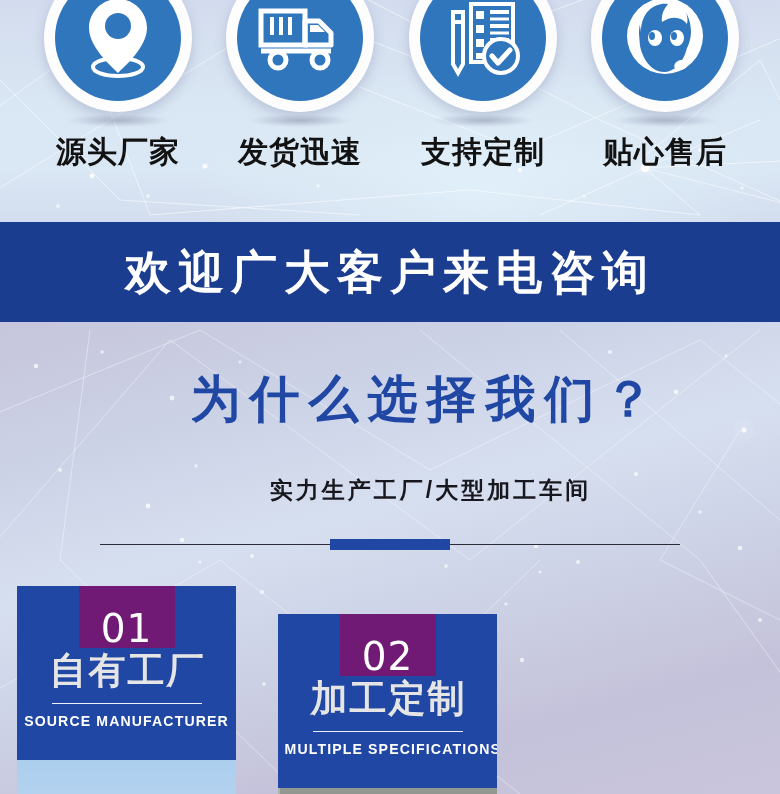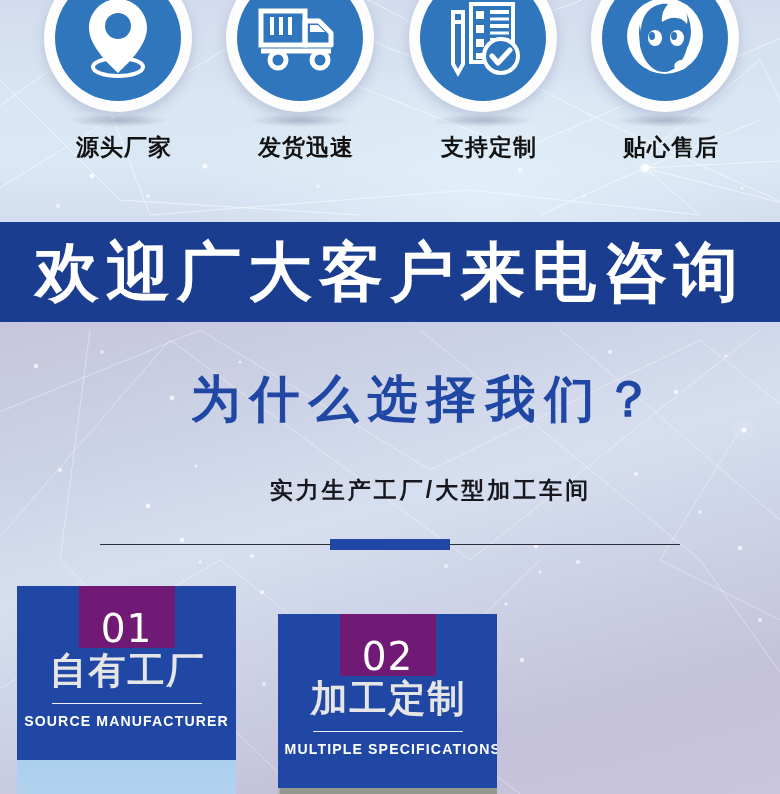--- a/index.html
+++ b/index.html
@@ -87,44 +87,44 @@
     left: 50%;
     top: 150px;
     transform: translateX(-50%);
     width: 104px;
     height: 13px;
     border-radius: 50%;
     background: radial-gradient(ellipse at center, rgba(120,125,155,.42), rgba(120,125,155,0) 70%);
   }
   .icon-label {
     position: absolute;
-    left: 6px;
+    left: 0;
     top: 168px;
     width: 148px;
     text-align: center;
-    font-size: 23px;
+    font-size: 30px;
     font-weight: 700;
     color: #121212;
     letter-spacing: 1px;
     white-space: nowrap;
   }
 
   
   .banner {
     position: absolute;
     left: 0; top: 222px;
     width: 780px; height: 100px;
     background: #1a3d8f;
     display: flex;
     align-items: center;
     justify-content: center;
   }
   .banner-text {
     color: #ffffff;
-    font-size: 64px;
+    font-size: 46px;
     font-weight: 700;
     letter-spacing: 7px;
     line-height: 1;
     font-family: "DejaVu Sans", "Liberation Sans", sans-serif;
     white-space: nowrap;
   }
 
   
   .why-title {
     position: absolute;

